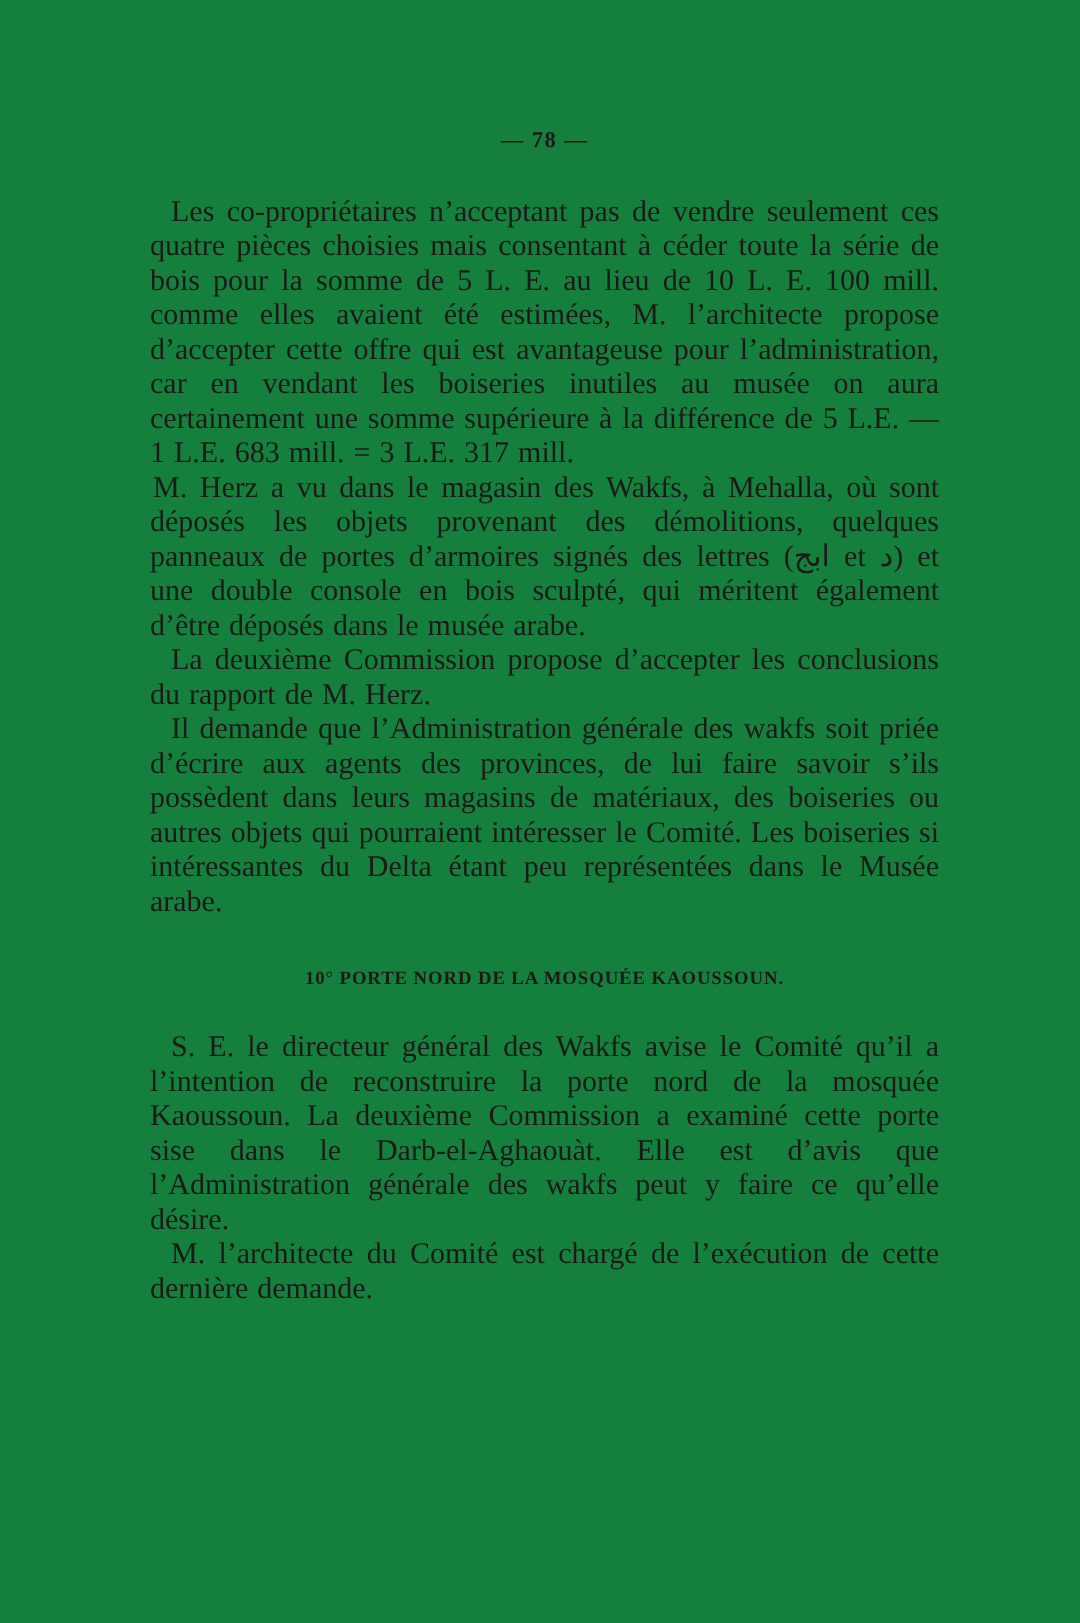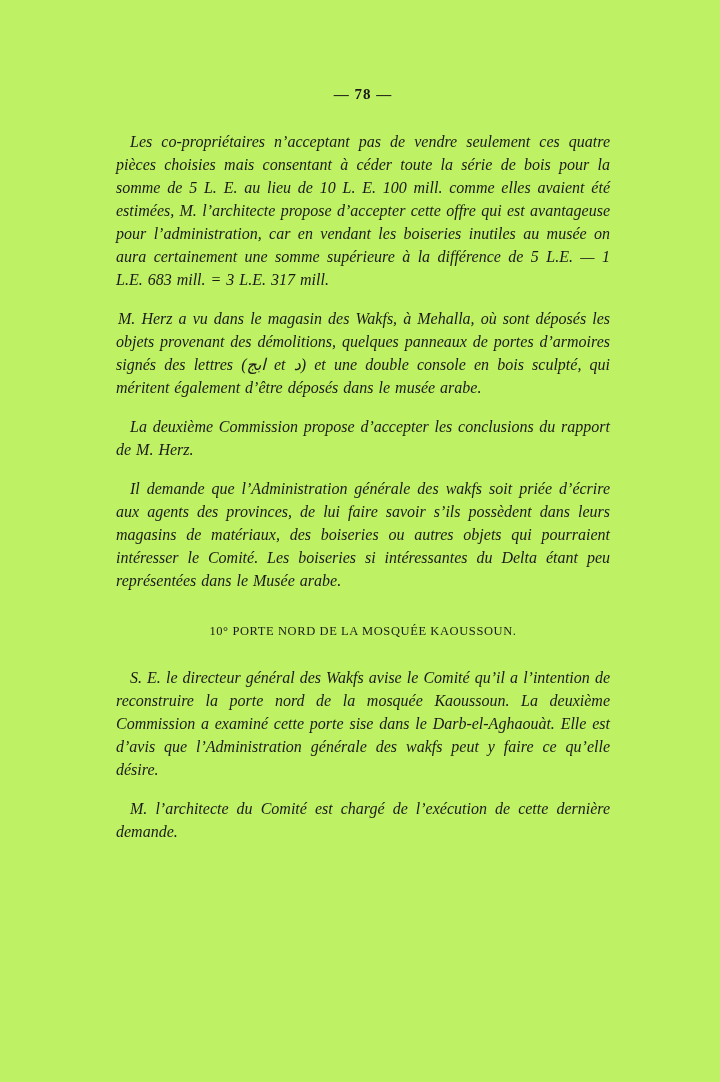--- a/index.html
+++ b/index.html
@@ -7,49 +7,48 @@
     padding: 0;
     background: #ffffff;
   }
   .page {
     position: relative;
     width: 720px;
     height: 1082px;
     box-sizing: border-box;
     margin: 0 auto;
     padding: 86px 94px 40px 100px;
-    background: #bef264;
+    background: #15803d;
     color: #1c1a18;
     font-family: "Liberation Serif", "DejaVu Serif", serif;
     overflow: hidden;
   }
   .page-number {
     text-align: center;
     font-weight: bold;
     font-size: 15px;
     letter-spacing: 1px;
     margin: 0 0 27px 0;
   }
   .para {
-    margin: 16px;
-    font-size: 16px;
+    margin: 0;
+    font-size: 20px;
     line-height: 23px;
     text-align: justify;
     text-indent: 14px;
     word-spacing: 1px;
-    font-style: italic;
   }
   .para.flush {
     text-indent: 2px;
   }
   .heading {
     margin: 31px 0 27px 0;
     text-align: center;
     font-size: 12.5px;
-    font-weight: 400;
+    font-weight: 700;
     letter-spacing: 0.6px;
     line-height: 16px;
   }
 </style>
 </head>
 <body>
 
 <div class="page">
 
   <div class="page-number">— 78 —</div>

